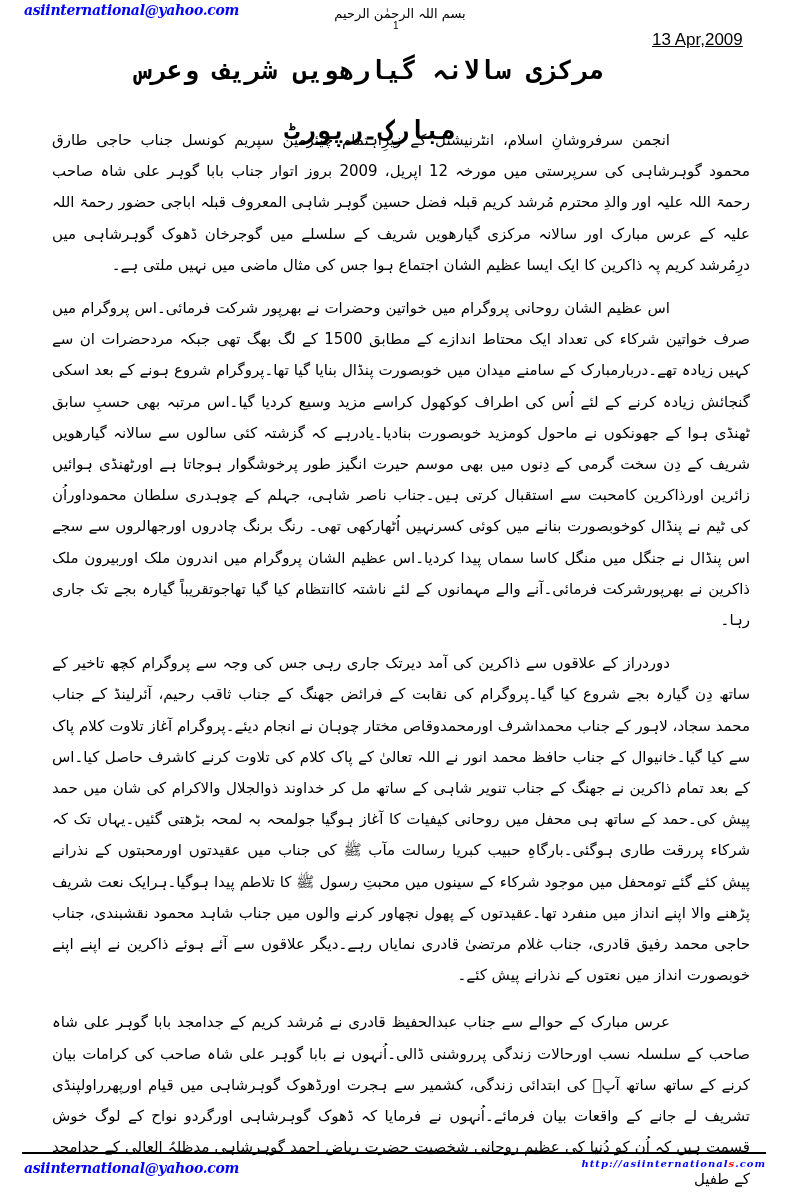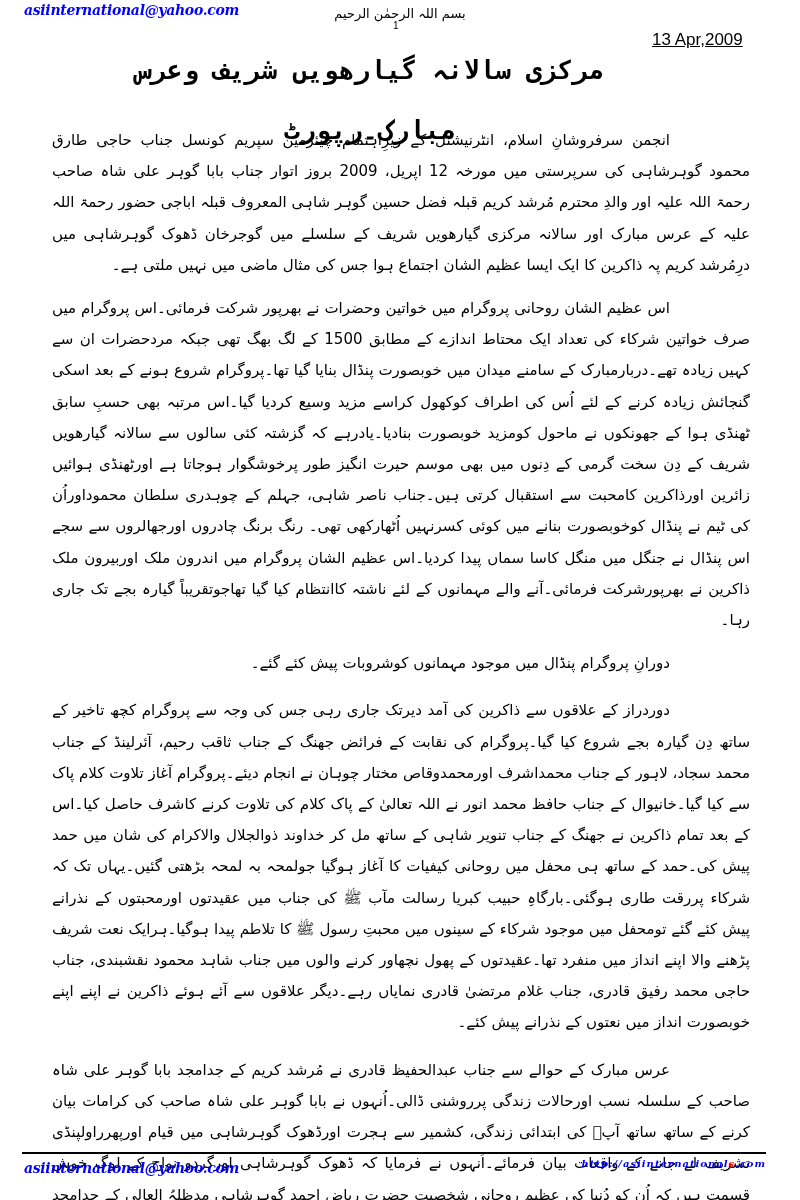--- a/index.html
+++ b/index.html
@@ -23,21 +23,20 @@
 
 <a class="email-top">asiinternational@yahoo.com</a>
 <div class="bismillah">بسم اللہ الرحمٰن الرحیم</div>
 <div class="page-num">1</div>
 <div class="date">13 Apr,2009</div>
 <h1 class="title" style="margin:0;">مرکزی سالانہ گیارھویں شریف وعرس مبارک۔رپورٹ</h1>
 
 <div class="body">
   <p>انجمن سرفروشانِ اسلام، انٹرنیشنل کے زیرِاہتمام چیئرمین سپریم کونسل جناب حاجی طارق محمود گوہرشاہی کی سرپرستی میں مورخہ 12 اپریل، 2009 بروز اتوار جناب بابا گوہر علی شاہ صاحب رحمۃ اللہ علیہ اور والدِ محترم مُرشد کریم قبلہ فضل حسین گوہر شاہی المعروف قبلہ اباجی حضور رحمۃ اللہ علیہ کے عرس مبارک اور سالانہ مرکزی گیارھویں شریف کے سلسلے میں گوجرخان ڈھوک گوہرشاہی میں درِمُرشد کریم پہ ذاکرین کا ایک ایسا عظیم الشان اجتماع ہوا جس کی مثال ماضی میں نہیں ملتی ہے۔</p>
   <p>اس عظیم الشان روحانی پروگرام میں خواتین وحضرات نے بھرپور شرکت فرمائی۔اس پروگرام میں صرف خواتین شرکاء کی تعداد ایک محتاط اندازے کے مطابق 1500 کے لگ بھگ تھی جبکہ مردحضرات ان سے کہیں زیادہ تھے۔دربارمبارک کے سامنے میدان میں خوبصورت پنڈال بنایا گیا تھا۔پروگرام شروع ہونے کے بعد اسکی گنجائش زیادہ کرنے کے لئے اُس کی اطراف کوکھول کراسے مزید وسیع کردیا گیا۔اس مرتبہ بھی حسبِ سابق ٹھنڈی ہوا کے جھونکوں نے ماحول کومزید خوبصورت بنادیا۔یادرہے کہ گزشتہ کئی سالوں سے سالانہ گیارھویں شریف کے دِن سخت گرمی کے دِنوں میں بھی موسم حیرت انگیز طور پرخوشگوار ہوجاتا ہے اورٹھنڈی ہوائیں زائرین اورذاکرین کامحبت سے استقبال کرتی ہیں۔جناب ناصر شاہی، جہلم کے چوہدری سلطان محموداوراُن کی ٹیم نے پنڈال کوخوبصورت بنانے میں کوئی کسرنہیں اُٹھارکھی تھی۔ رنگ برنگ چادروں اورجھالروں سے سجے اس پنڈال نے جنگل میں منگل کاسا سماں پیدا کردیا۔اس عظیم الشان پروگرام میں اندرون ملک اوربیرون ملک ذاکرین نے بھرپورشرکت فرمائی۔آنے والے مہمانوں کے لئے ناشتہ کاانتظام کیا گیا تھاجوتقریباً گیارہ بجے تک جاری رہا۔</p>
-  <p class="gap-after">دورانِ پروگرام پنڈال میں موجود مہمانوں کوشروبات پیش کئے گئے۔</p>
   <p class="gap-after">دوردراز کے علاقوں سے ذاکرین کی آمد دیرتک جاری رہی جس کی وجہ سے پروگرام کچھ تاخیر کے ساتھ دِن گیارہ بجے شروع کیا گیا۔پروگرام کی نقابت کے فرائض جھنگ کے جناب ثاقب رحیم، آئرلینڈ کے جناب محمد سجاد، لاہور کے جناب محمداشرف اورمحمدوقاص مختار چوہان نے انجام دیئے۔پروگرام آغاز تلاوت کلام پاک سے کیا گیا۔خانیوال کے جناب حافظ محمد انور نے اللہ تعالیٰ کے پاک کلام کی تلاوت کرنے کاشرف حاصل کیا۔اس کے بعد تمام ذاکرین نے جھنگ کے جناب تنویر شاہی کے ساتھ مل کر خداوند ذوالجلال والاکرام کی شان میں حمد پیش کی۔حمد کے ساتھ ہی محفل میں روحانی کیفیات کا آغاز ہوگیا جولمحہ بہ لمحہ بڑھتی گئیں۔یہاں تک کہ شرکاء پررقت طاری ہوگئی۔بارگاہِ حبیب کبریا رسالت مآب ﷺ کی جناب میں عقیدتوں اورمحبتوں کے نذرانے پیش کئے گئے تومحفل میں موجود شرکاء کے سینوں میں محبتِ رسول ﷺ کا تلاطم پیدا ہوگیا۔ہرایک نعت شریف پڑھنے والا اپنے انداز میں منفرد تھا۔عقیدتوں کے پھول نچھاور کرنے والوں میں جناب شاہد محمود نقشبندی، جناب حاجی محمد رفیق قادری، جناب غلام مرتضیٰ قادری نمایاں رہے۔دیگر علاقوں سے آئے ہوئے ذاکرین نے اپنے اپنے خوبصورت انداز میں نعتوں کے نذرانے پیش کئے۔</p>
   <p>عرس مبارک کے حوالے سے جناب عبدالحفیظ قادری نے مُرشد کریم کے جدامجد بابا گوہر علی شاہ صاحب کے سلسلہ نسب اورحالات زندگی پرروشنی ڈالی۔اُنہوں نے بابا گوہر علی شاہ صاحب کی کرامات بیان کرنے کے ساتھ ساتھ آپؒ کی ابتدائی زندگی، کشمیر سے ہجرت اورڈھوک گوہرشاہی میں قیام اورپھرراولپنڈی تشریف لے جانے کے واقعات بیان فرمائے۔اُنہوں نے فرمایا کہ ڈھوک گوہرشاہی اورگردو نواح کے لوگ خوش قسمت ہیں کہ اُن کو دُنیا کی عظیم روحانی شخصیت حضرت ریاض احمد گوہرشاہی مدظلہُ العالی کے جدامجد کے طفیل</p>
 </div>
 
 <div class="footer-rule"></div>
 <div class="footer-rule2"></div>
 <a class="email-bottom">asiinternational@yahoo.com</a>
 <a class="url-bottom"><span>http://asiinternational</span><span class="accent">s</span><span>.com</span></a>
 
 </body></html>

